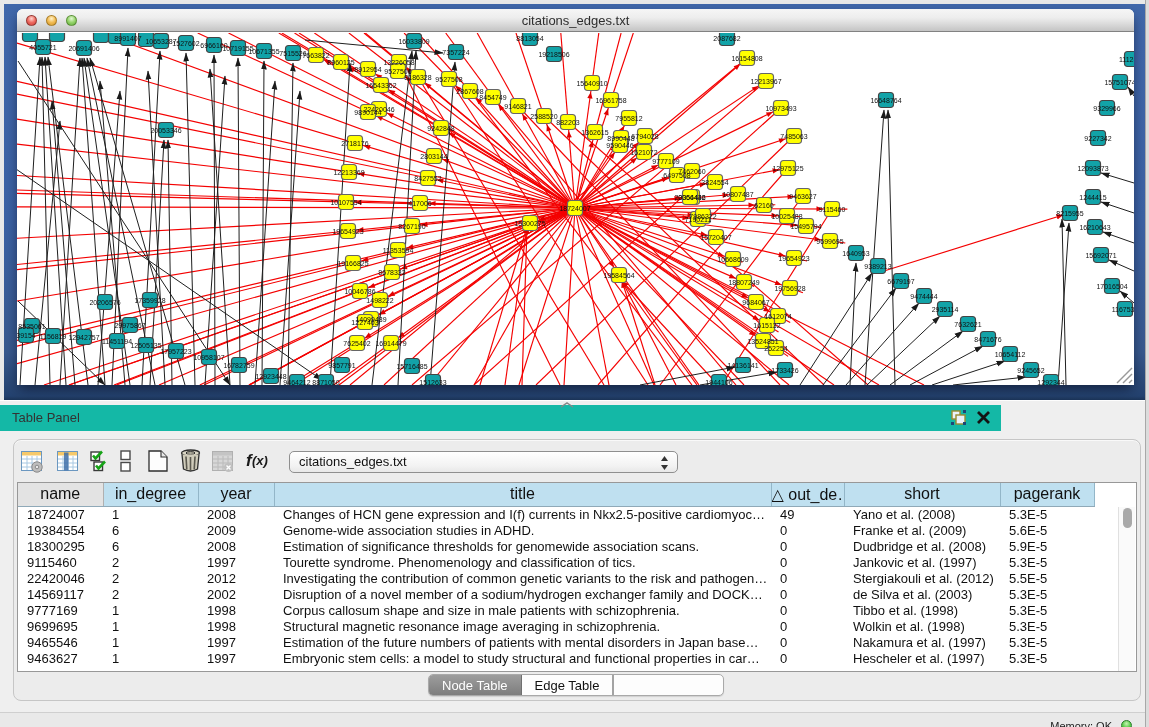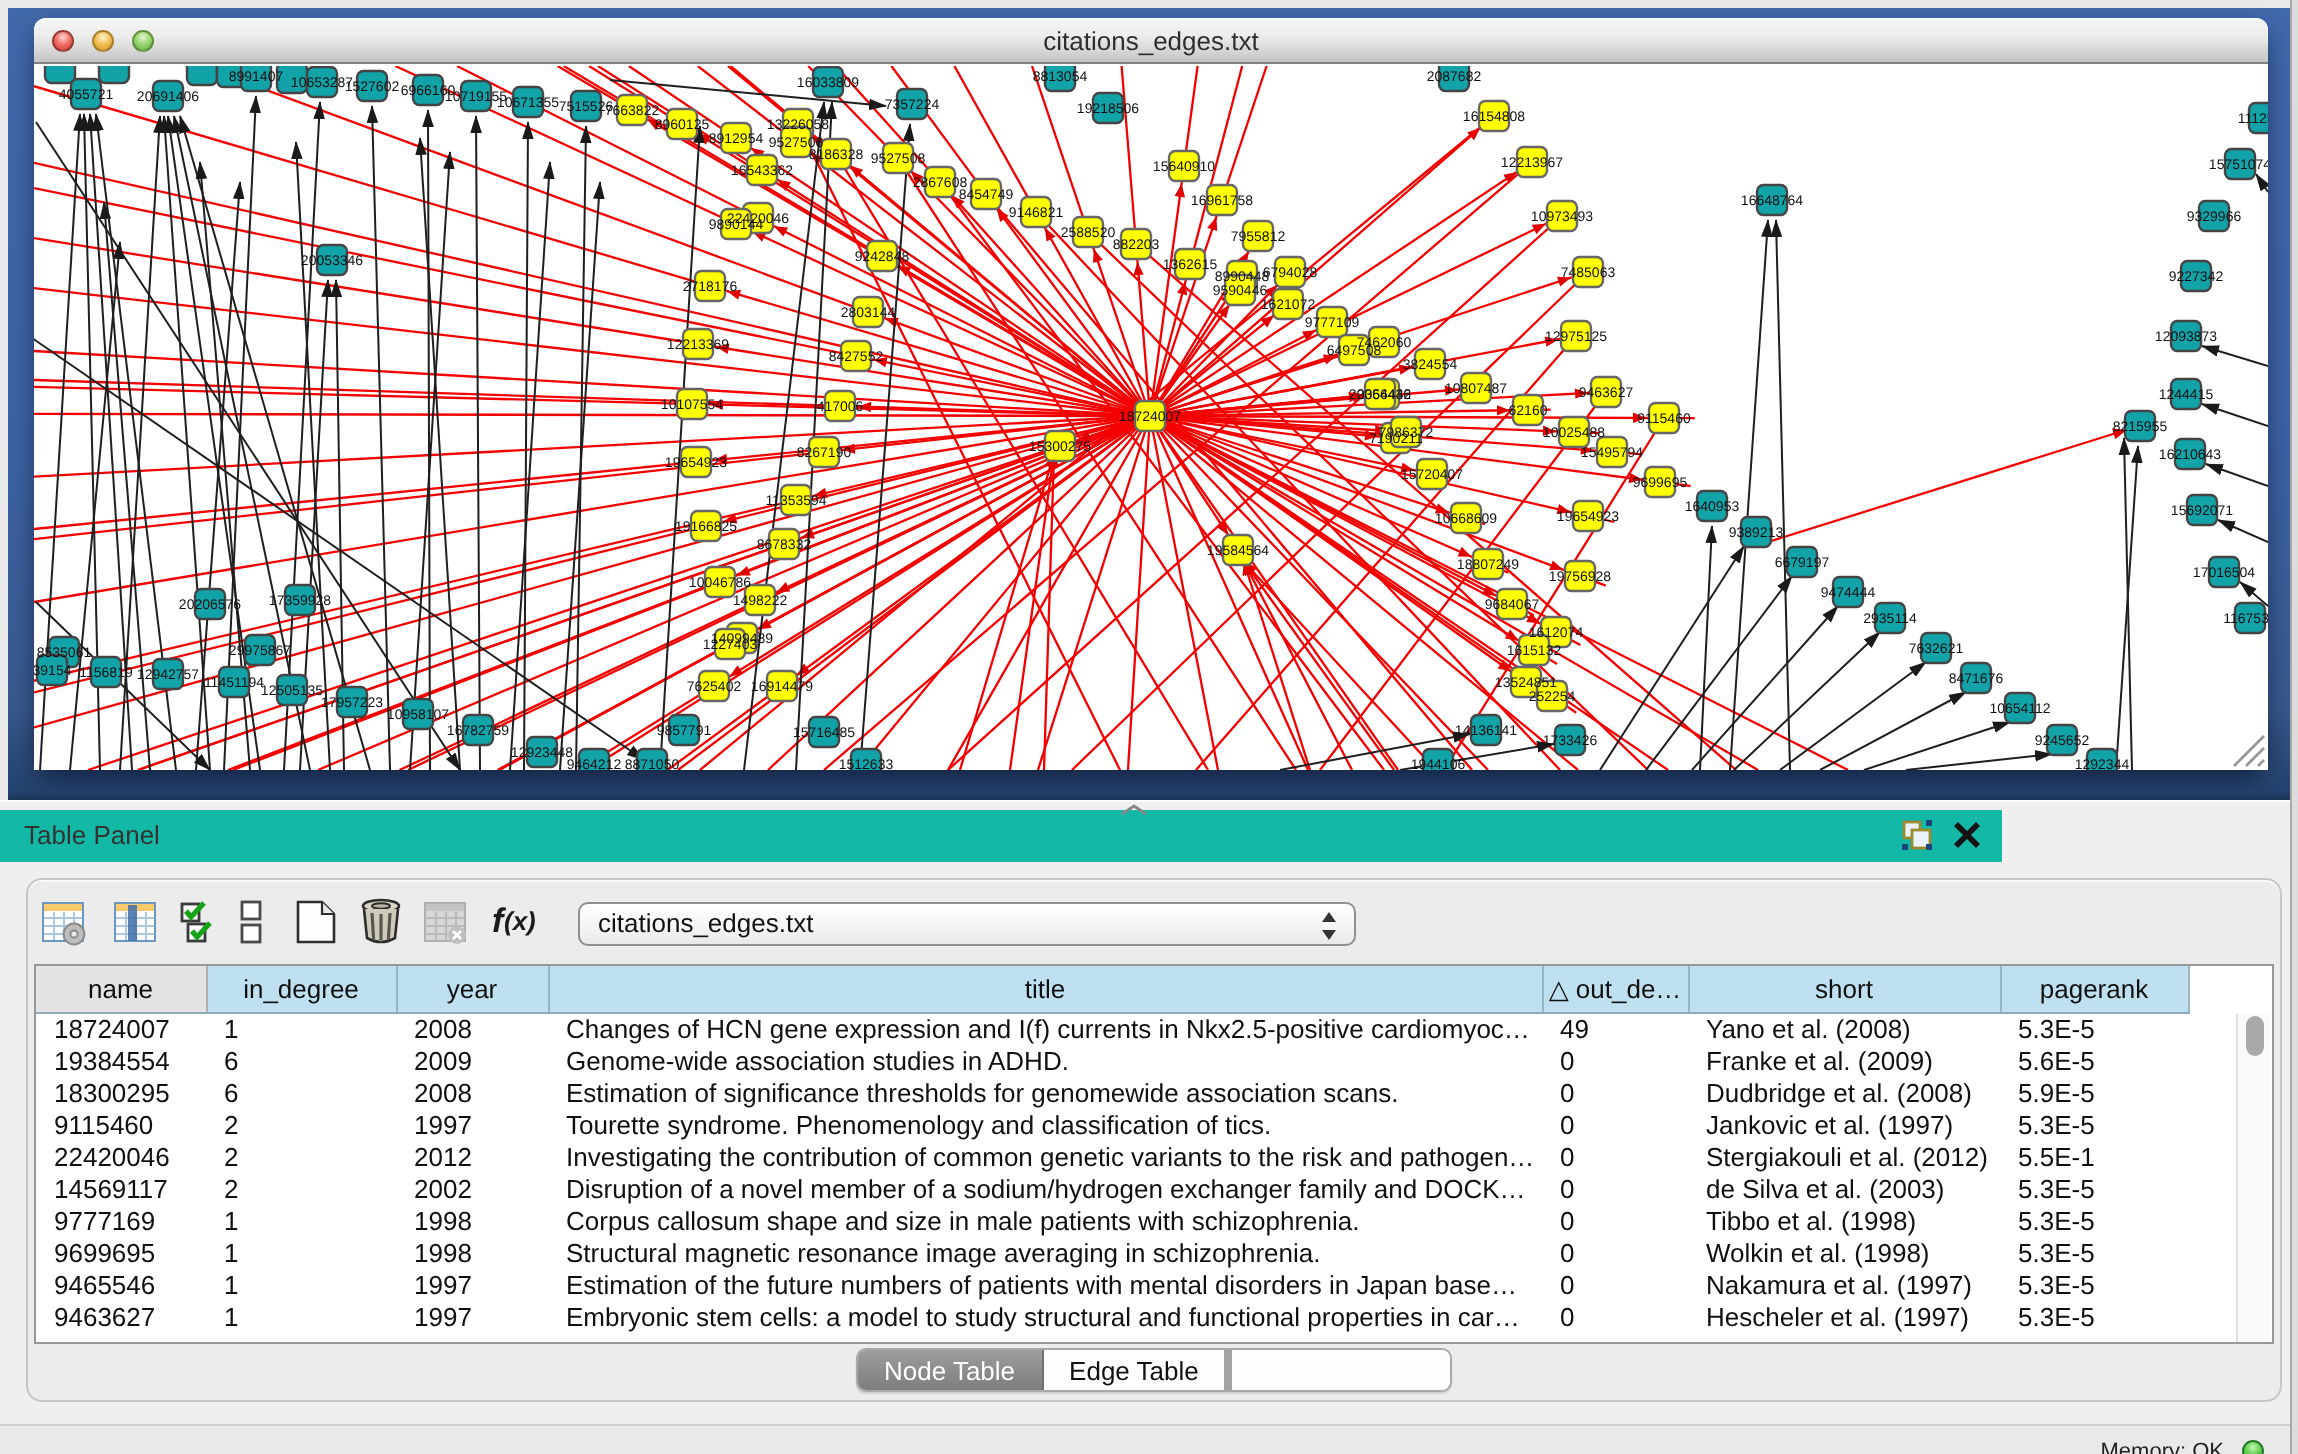--- a/index.html
+++ b/index.html
@@ -21,29 +21,29 @@
 .panelwrap { position:absolute; left:0; top:400px; width:1149px; height:327px; background:#efefef; border-top:1px solid #fdfdfd; }
 .panelbar { position:absolute; left:0; top:4px; width:1001px; height:26px; background:#14b8a6; }
 .panelbar .t { position:absolute; left:12px; top:5px; font-size:13px; color:#333; }
 .container { position:absolute; left:13px; top:38px; width:1128px; height:262px;
   background:#ececec; border:1px solid #c6c6c6; border-radius:8px; box-shadow:0 1px 0 rgba(255,255,255,.7) inset; }
 .tbar { position:absolute; left:0; top:38px; width:1149px; height:46px; }
 .dropdown { position:absolute; left:289px; top:50px; width:389px; height:22px; background:linear-gradient(180deg,#ffffff,#f2f2f2 70%,#e8e8e8);
   border:1px solid #8f8f8f; border-radius:5px; font-size:13px; color:#111; line-height:20px; padding-left:9px; }
 .tablebox { position:absolute; left:17px; top:482px; width:1120px; height:190px; background:#fff; border:1px solid #989898; }
 table.grid { border-collapse:collapse; table-layout:fixed; width:1076px; font-size:13px; color:#101010; }
-table.grid th { height:23px; font-weight:normal; font-size:13px; text-align:center;
+table.grid th { height:23px; font-weight:normal; font-size:16px; text-align:center;
   background:#bfe0f0; border-right:1px solid #93b6c8; border-bottom:1px solid #8fa9b8; overflow:hidden; white-space:nowrap; }
 table.grid th.g { background:#e3e3e3; border-right:1px solid #b0b0b0; }
 table.grid td { height:16px; padding:0 0 0 9px; overflow:hidden; white-space:nowrap; }
 .scrollcol { position:absolute; right:1px; top:24px; width:17px; height:164px; background:#fafafa; border-left:1px solid #e0e0e0; }
 .thumb { position:absolute; left:3.5px; top:1px; width:9px; height:20px; border-radius:5px; background:#a9a9a9; }
 .tabs { position:absolute; left:428px; top:674px; height:22px; border:1px solid #a9a9a9; border-radius:5px;
   background:#fdfdfd; display:flex; overflow:hidden; box-shadow:0 1px 1px rgba(0,0,0,.12);align-items:center; }
-.tabs .seg { font-size:13px; color:#111; padding:0 13px; line-height:21px; border-right:4px solid #a3a3a3; }
+.tabs .seg { font-size:13px; color:#111; padding:0 13px; line-height:21px; border-right:2px solid #a3a3a3; }
 .tabs .seg.on { background:linear-gradient(180deg,#9d9d9d,#7c7c7c); color:#fff; border-right:1px solid #6f6f6f; }
 .tabs .seg:last-child { border-right:none;margin-top:36px; }
 .statusbar { position:absolute; left:0; top:712px; width:1149px; height:27px; background:#e9e9e9; border-top:1px solid #cfcfcf; }
 .mem { position:absolute; right:37px; top:7px; font-size:11px; color:#222; }
 .dot { position:absolute; right:17px; top:6.5px; width:11px; height:11px; border-radius:50%;
   background:radial-gradient(circle at 50% 30%, #c6f3b2 0%, #5ecf4e 50%, #2f9e2f 100%); border:1px solid #2a7a2a; }
 svg text { font-family:"Liberation Sans", sans-serif; }
 </style></head>
 <body>
 <div class="desktop"></div>
@@ -746,21 +746,21 @@
           <td class="c5">Jankovic et al. (1997)</td>
           <td class="c6">5.3E-5</td>
         </tr>
 <tr>
           <td class="c0">22420046</td>
           <td class="c1">2</td>
           <td class="c2">2012</td>
           <td class="c3">Investigating the contribution of common genetic variants to the risk and pathogen…</td>
           <td class="c4">0</td>
           <td class="c5">Stergiakouli et al. (2012)</td>
-          <td class="c6">5.5E-1</td>
+          <td class="c6">5.5E-5</td>
         </tr>
 <tr>
           <td class="c0">14569117</td>
           <td class="c1">2</td>
           <td class="c2">2002</td>
           <td class="c3">Disruption of a novel member of a sodium/hydrogen exchanger family and DOCK…</td>
           <td class="c4">0</td>
           <td class="c5">de Silva et al. (2003)</td>
           <td class="c6">5.3E-5</td>
         </tr>

